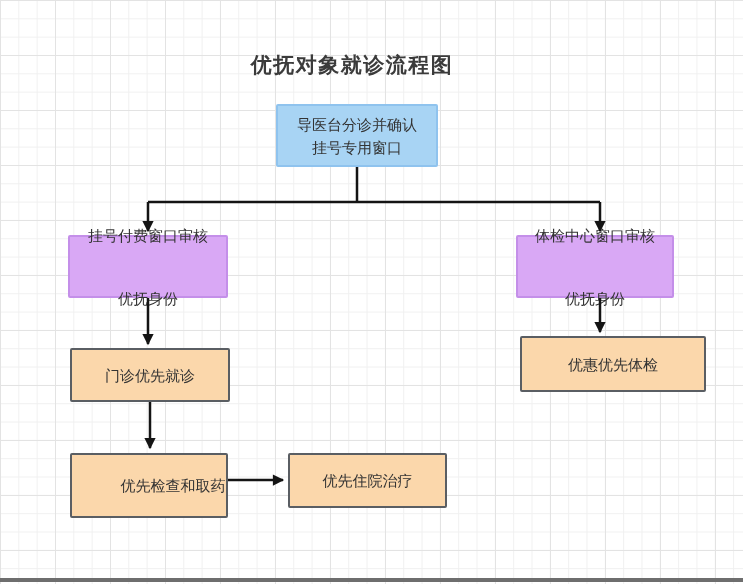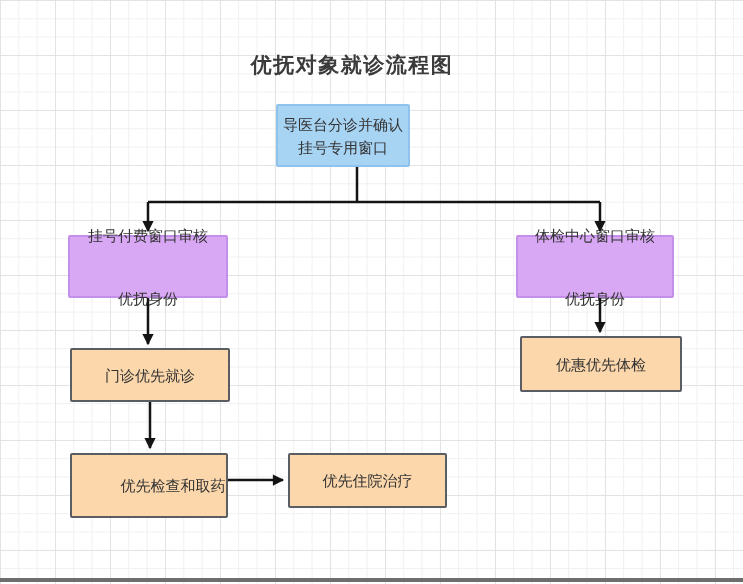--- a/index.html
+++ b/index.html
@@ -44,25 +44,25 @@
     font-size: 15px;
     line-height: 23px;
     color: var(--text, #333);
     border-radius: 2px;
     cursor: default;
   }
   .node.blue   { background: var(--blue-fill, #a8d4f4);   border: 2px solid var(--blue-border, #8fc3ee); }
   .node.purple { background: var(--purple-fill, #d9a8f5); border: 2px solid var(--purple-border, #c48fe9); gap: 40px; }
   .node.orange { background: var(--orange-fill, #fbd7ab); border: 2px solid var(--orange-border, #5a5e63); }
 
-  .n-triage   { left: 276px; top: 104px; width: 134px; height: 63px; }
+  .n-triage   { left: 276px; top: 104px; width: 162px; height: 63px; }
   .n-reg      { left:  68px; top: 235px; width: 160px; height: 63px; }
   .n-checkwin { left: 516px; top: 235px; width: 158px; height: 63px; }
   .n-outpat   { left:  70px; top: 348px; width: 160px; height: 54px; }
-  .n-checkpr  { left: 520px; top: 336px; width: 162px; height: 56px; }
+  .n-checkpr  { left: 520px; top: 336px; width: 186px; height: 56px; }
   .n-exammed  { left:  70px; top: 453px; width: 158px; height: 65px; padding-left: 48px; }
   .n-hosp     { left: 288px; top: 453px; width: 159px; height: 55px; }
 
   svg.arrows {
     position: absolute;
     left: 0; top: 0;
     width: 743px; height: 584px;
     pointer-events: none;
   }
   svg.arrows .edge {

